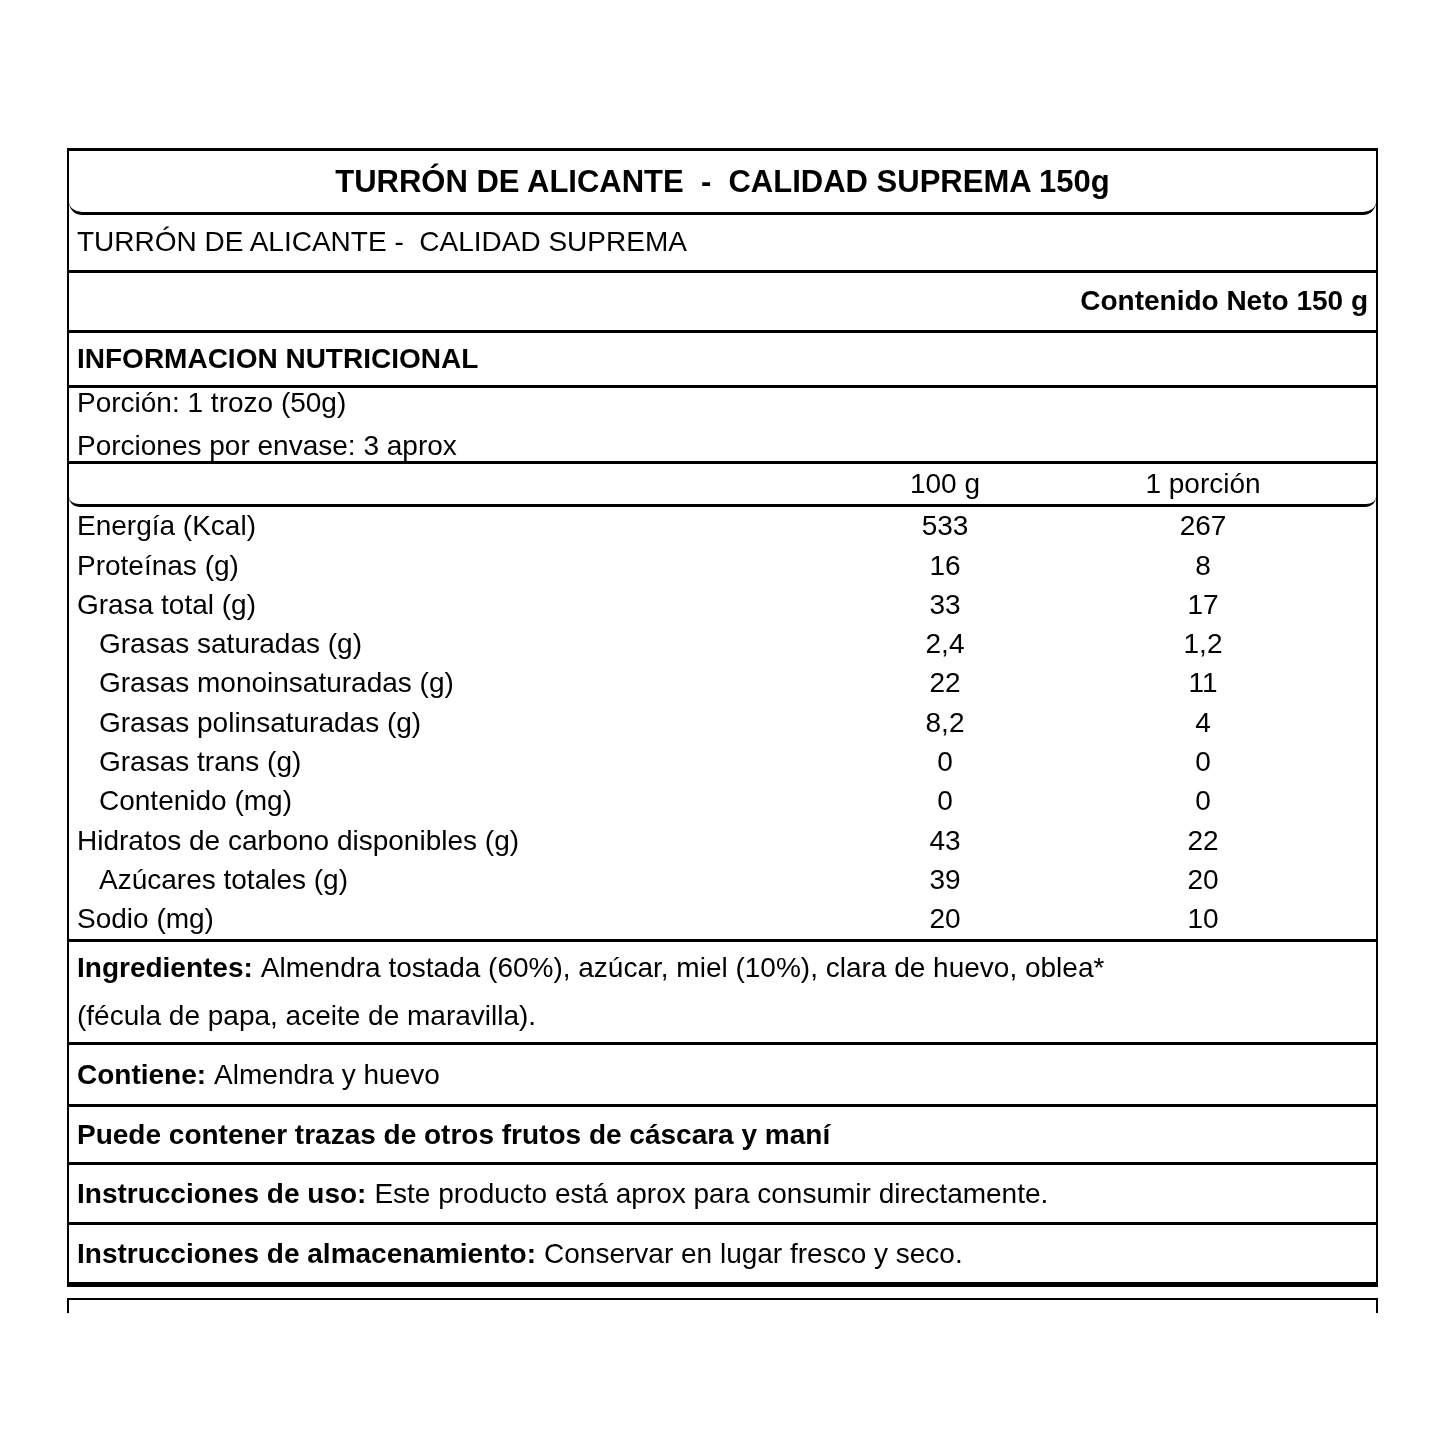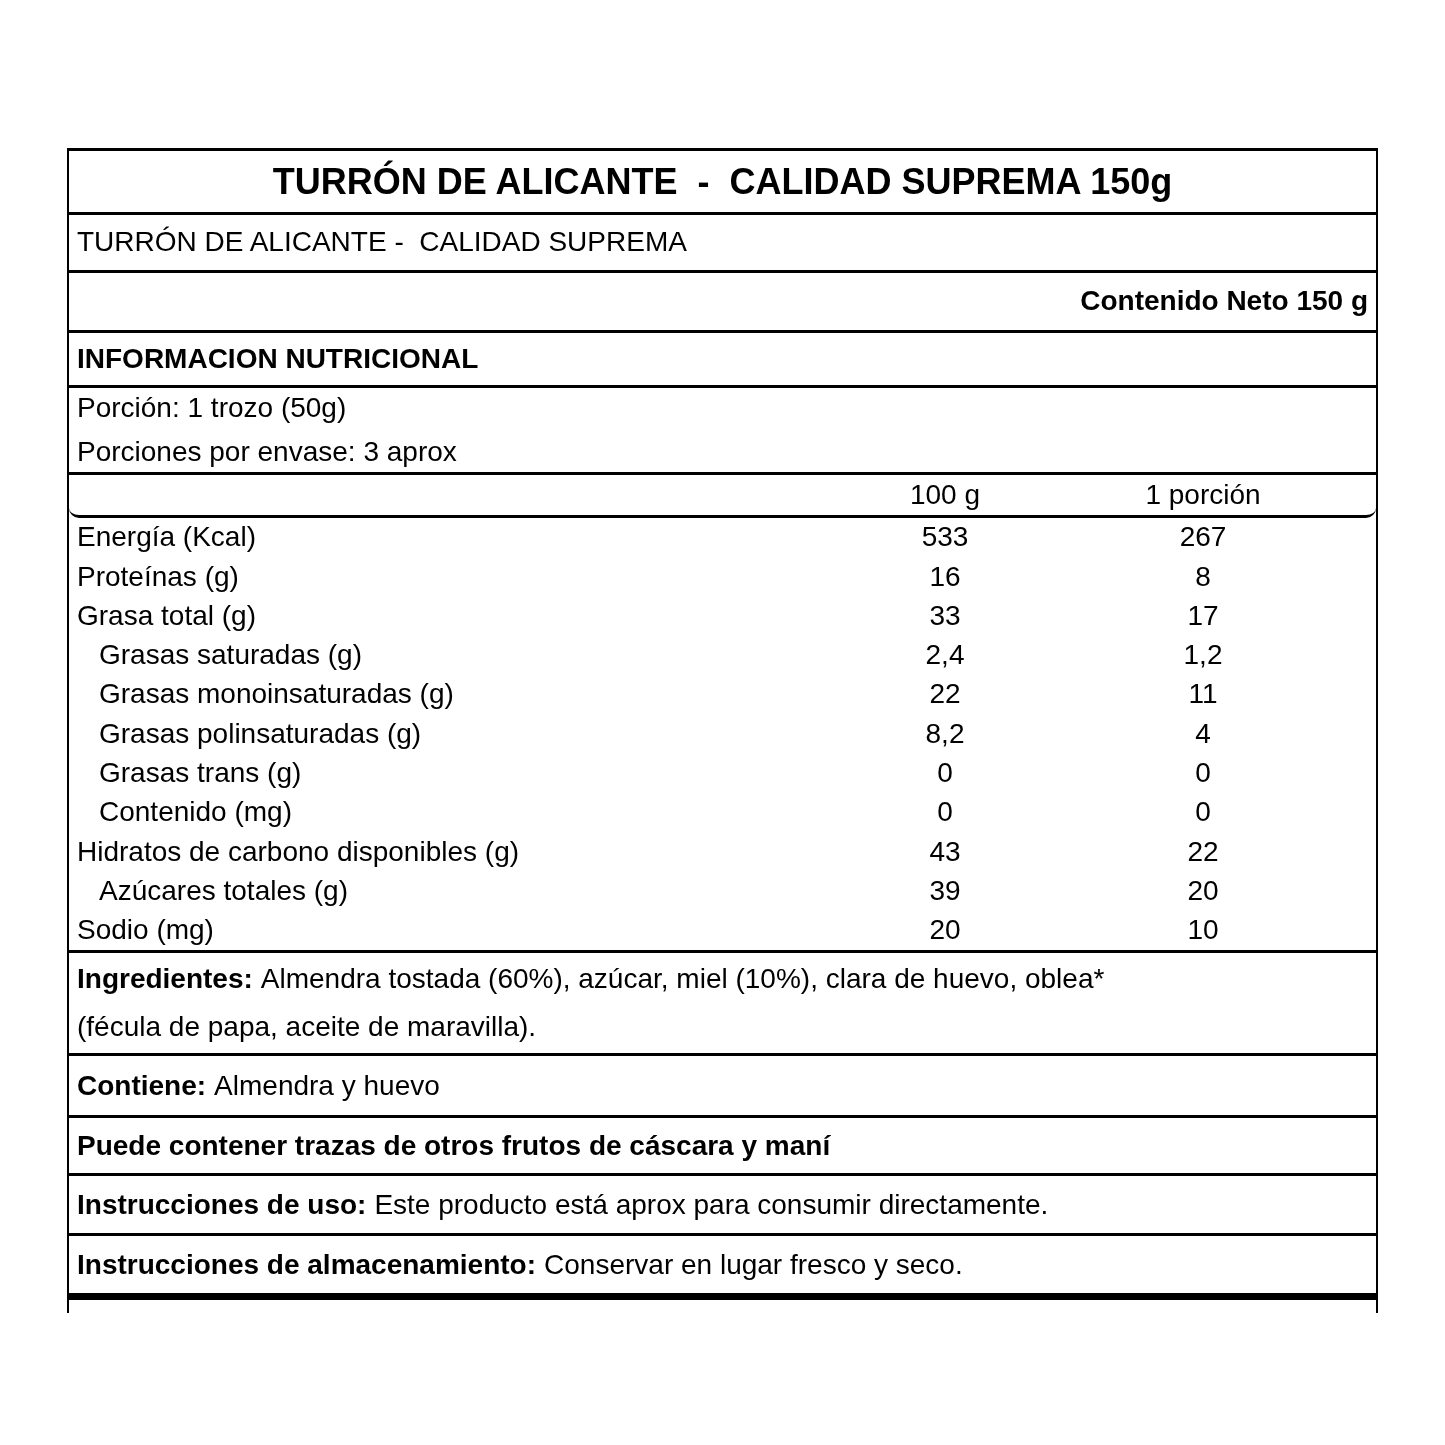--- a/index.html
+++ b/index.html
@@ -8,25 +8,25 @@
     font-family:"Liberation Sans",sans-serif;color:#000;overflow:hidden;
   }
   .label-table{
     position:absolute;left:67px;top:148px;width:1311px;box-sizing:border-box;
     border:2px solid #000;border-top-width:3px;border-bottom-width:5px;background:#fff;
   }
   .row{
     box-sizing:border-box;border-bottom:3px solid #000;display:flex;align-items:center;
     font-size:28px;line-height:1.15;padding:0 8px;
   }
-  .title-row{height:64px;justify-content:center;font-weight:bold;font-size:36px;white-space:pre;}
+  .title-row{height:64px;justify-content:center;font-weight:bold;font-size:31px;white-space:pre;border-radius:13px;}
   .subtitle-row{height:58px;white-space:pre;}
   .net-row{height:60px;justify-content:flex-end;font-weight:bold;}
   .info-row{height:55px;font-weight:bold;}
-  .serving-row{height:87px;flex-direction:column;align-items:flex-start;justify-content:center;gap:11px;}
+  .serving-row{height:76px;flex-direction:column;align-items:flex-start;justify-content:center;gap:11px;}
   .grid-row{
     display:grid;grid-template-columns:1fr 272px 244px 51px;align-items:center;padding:0;border-radius:10px;
   }
   .colheader-row{height:43px;}
   .cc{text-align:center;}
   .nrow{
     box-sizing:border-box;display:grid;grid-template-columns:1fr 272px 244px 51px;
     align-items:center;height:39.3px;font-size:28px;line-height:1.1;
   }
   .nlabel{padding-left:8px;}

